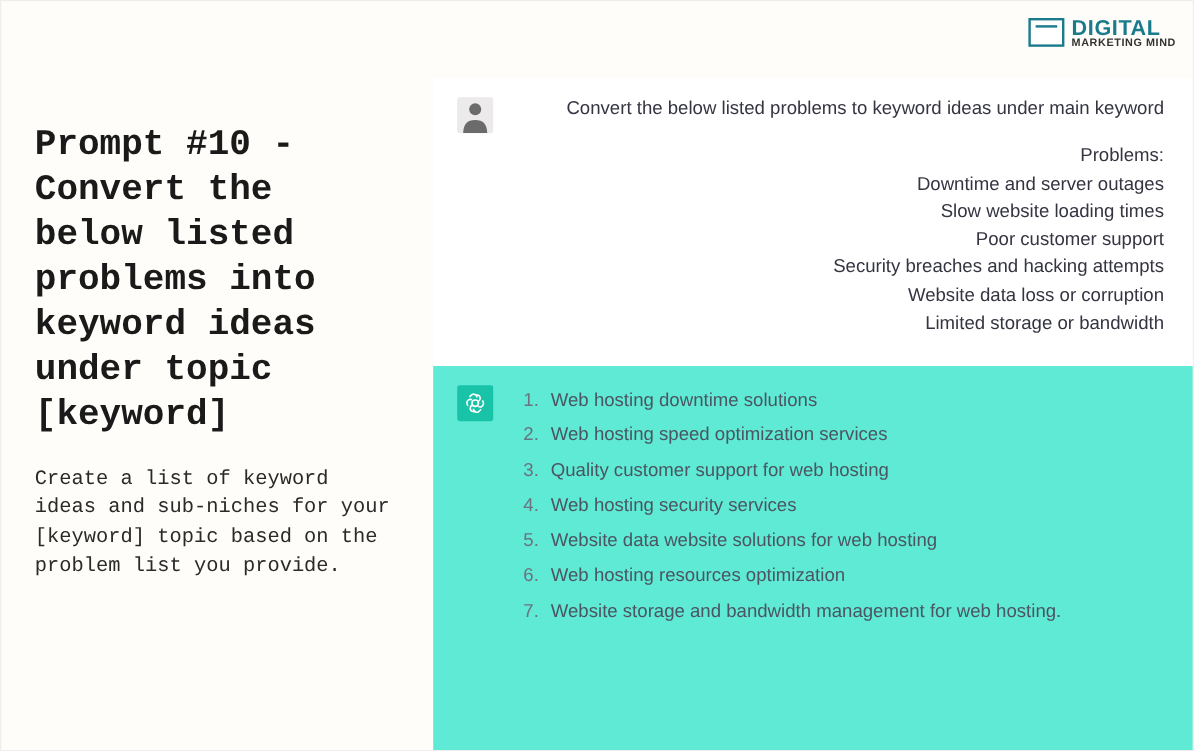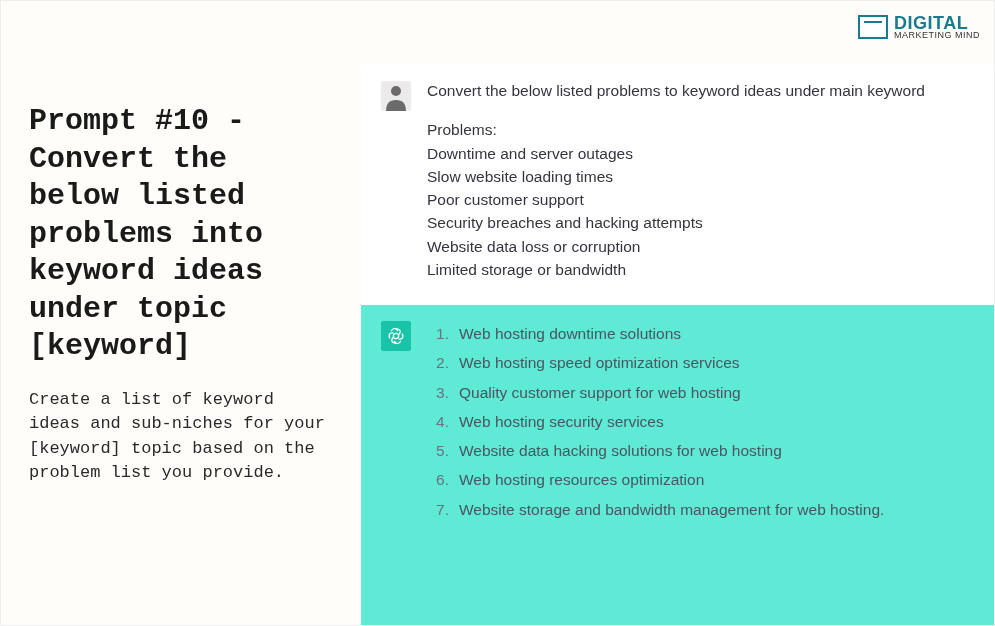--- a/index.html
+++ b/index.html
@@ -13,21 +13,21 @@
   }
   .logo-mark {
     width: 30px; height: 24px; background:#fff; border:2px solid #1a7b8c; position:relative;
   }
   .logo-mark::before{
     content:""; position:absolute; left:4px; right:4px; top:4px; bottom:4px;
     border-top:2px solid #1a7b8c;
   }
   .logo-text { line-height: 0.9; }
   .logo-text .l1 { font-size: 18px; font-weight: 800; color:#1a7b8c; letter-spacing:0.5px; }
-  .logo-text .l2 { font-size: 9px; font-weight: 400; color:#333; letter-spacing:0.5px; }
+  .logo-text .l2 { font-size: 9px; font-weight: 700; color:#333; letter-spacing:0.5px; }
 
   .left {
     position:absolute; left: 28px; top: 102px; width: 300px; font-family: Liberation Mono, monospace;
   }
   .left h1 {
     font-size: 30px; line-height: 1.25; color:#1a1a1a; font-weight:700; margin-bottom: 22px;
   }
   .left p {
     font-size: 17px; line-height: 1.45; color:#2a2a2a;
   }
@@ -46,21 +46,21 @@
     display:flex; align-items:center; justify-content:center; margin-top:2px;
   }
   .avatar.user-av { background:#eee; }
   .avatar.user-av svg { width:100%; height:100%; }
   .avatar.bot-av {
     background:#10a37f; background:#19c3a8;
   }
   .avatar.bot-av svg { width:20px; height:20px; }
 
   .msg-body { color:#374151; font-size:15.5px; line-height:1.5; flex:1; }
-  .msg.user .msg-body { color:#343541; }
+  .msg.user .msg-body { color:#343541;text-align:right; }
   .problems-label { margin-top:16px; }
   .problems-list div { }
 
   ol.keyword-list {
     list-style:none; counter-reset:item; padding-left:4px;
   }
   ol.keyword-list li {
     counter-increment:item; display:flex; gap:10px; padding:3px 0; color:#4b5563;
   }
   ol.keyword-list li::before{
@@ -129,21 +129,21 @@
           <li>
               <span>Web hosting speed optimization services</span>
             </li>
           <li>
               <span>Quality customer support for web hosting</span>
             </li>
           <li>
               <span>Web hosting security services</span>
             </li>
           <li>
-              <span>Website data hacking solutions for web hosting</span>
+              <span>Website data website solutions for web hosting</span>
             </li>
           <li>
               <span>Web hosting resources optimization</span>
             </li>
           <li>
               <span>Website storage and bandwidth management for web hosting.</span>
             </li>
         </ol>
       </div>
     </div>

